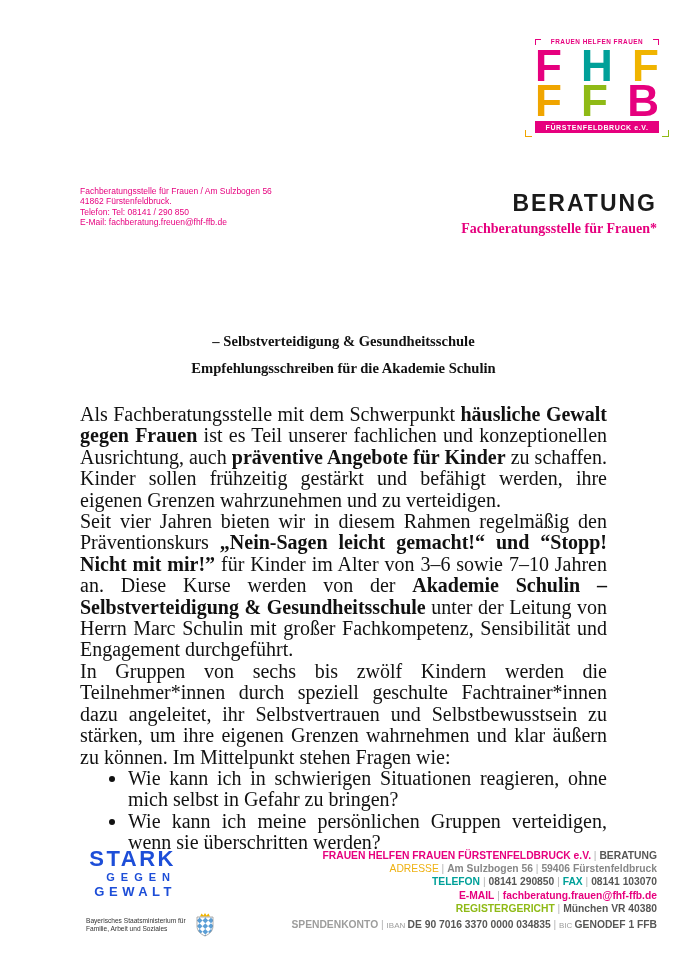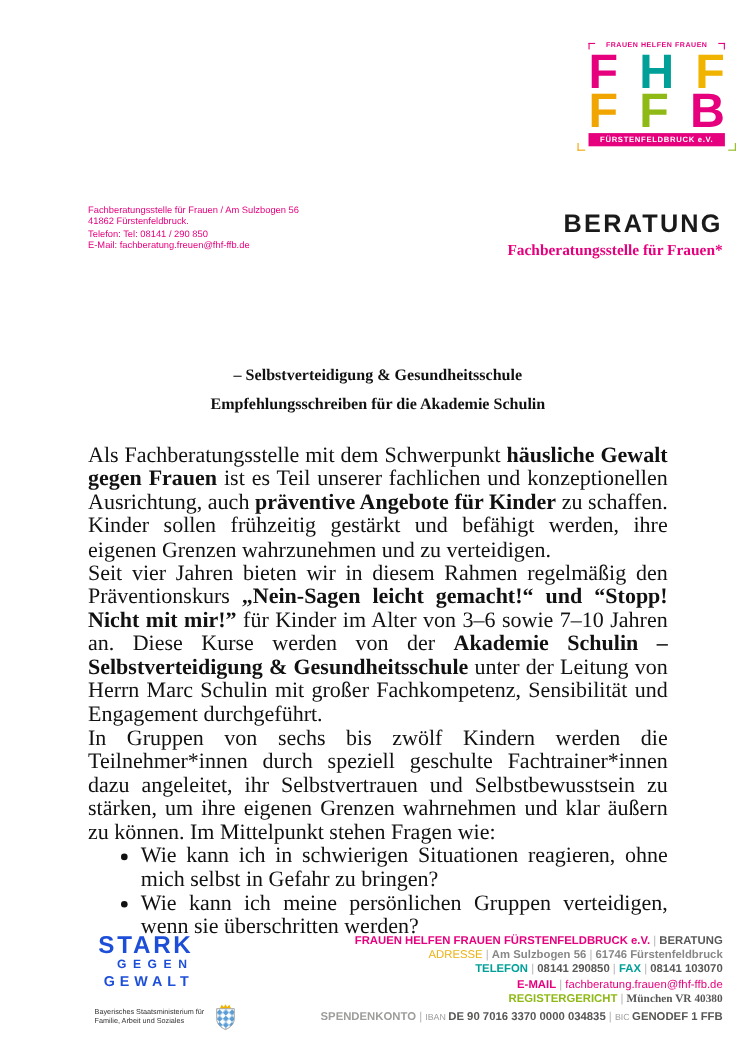--- a/index.html
+++ b/index.html
@@ -139,20 +139,20 @@
       <path d="M6 4.5 L7.5 1.5 L9.5 3.5 L11 1 L12.5 3.5 L14.5 1.5 L16 4.5 Z" fill="#f0b400"></path>
       <g clip-path="url(#sh)">
         <rect x="0" y="0" width="22" height="26" fill="url(#loz)"></rect>
       </g>
       <path d="M3 5 h16 v9 c0 5 -3.5 8 -8 10 c-4.5 -2 -8 -5 -8 -10 z" fill="none" stroke="#8a8a8a" stroke-width="0.7"></path>
     </svg>
   </div>
 
   <div class="contact">
     <span class="f-line"><span style="color: rgb(230, 0, 126); font-weight: 700;">FRAUEN HELFEN FRAUEN FÜRSTENFELDBRUCK e.V.</span><span style="color: rgb(178, 178, 178);"> | </span><span style="color: rgb(87, 87, 86); font-weight: 700;">BERATUNG</span></span>
-    <span class="f-line"><span style="color: rgb(238, 177, 17); font-weight: 400;">ADRESSE</span><span style="color: rgb(178, 178, 178);"> | </span><span style="color: rgb(135, 135, 135); font-weight: 700;">Am Sulzbogen 56</span><span style="color: rgb(178, 178, 178);"> | </span><span style="color: rgb(135, 135, 135); font-weight: 700;">61746 Fürstenfeldbruck</span></span>
+    <span class="f-line"><span style="color: rgb(238, 177, 17); font-weight: 400;">ADRESSE</span><span style="color: rgb(178, 178, 178);"> | </span><span style="color: rgb(135, 135, 135); font-weight: 700;">Am Sulzbogen 56</span><span style="color: rgb(178, 178, 178);"> | </span><span style="color: rgb(135, 135, 135); font-weight: 700;">59406 Fürstenfeldbruck</span></span>
     <span class="f-line"><span style="color: rgb(0, 160, 153); font-weight: 700;">TELEFON</span><span style="color: rgb(178, 178, 178);"> | </span><span style="color: rgb(87, 87, 86); font-weight: 700;">08141 290850</span><span style="color: rgb(178, 178, 178);"> | </span><span style="color: rgb(0, 160, 153); font-weight: 700;">FAX</span><span style="color: rgb(178, 178, 178);"> | </span><span style="color: rgb(87, 87, 86); font-weight: 700;">08141 103070</span></span>
-    <span class="f-line"><span style="color: rgb(230, 0, 126); font-weight: 700;">E-MAIL</span><span style="color: rgb(178, 178, 178);"> | </span><span style="color: rgb(230, 0, 126); font-weight: 400;">fachberatung.frauen@fhf-ffb.de</span></span>
-    <span class="f-line"><span style="color: rgb(143, 186, 22); font-weight: 700; margin-top: 24px;">REGISTERGERICHT</span><span style="color: rgb(178, 178, 178);"> | </span><span style="color: rgb(87, 87, 86); font-weight: 700; font-family: Liberation Serif, serif;">München VR 40380</span></span>
+    <span class="f-line"><span style="color: rgb(230, 0, 126); font-weight: 700;">E-MAIL</span><span style="color: rgb(178, 178, 178);"> | </span><span style="color: rgb(230, 0, 126); font-weight: 700;">fachberatung.frauen@fhf-ffb.de</span></span>
+    <span class="f-line"><span style="color: rgb(143, 186, 22); font-weight: 700; margin-top: 24px;">REGISTERGERICHT</span><span style="color: rgb(178, 178, 178);"> | </span><span style="color: rgb(87, 87, 86); font-weight: 700;">München VR 40380</span></span>
     <span class="f-line last"><span style="color: rgb(157, 157, 156); font-weight: 700;">SPENDENKONTO</span><span style="color: rgb(178, 178, 178);"> | </span><span style="color: rgb(157, 157, 156); font-size: 8px;">IBAN </span><span style="color: rgb(87, 87, 86); font-weight: 700;">DE 90 7016 3370 0000 034835</span><span style="color: rgb(178, 178, 178);"> | </span><span style="color: rgb(157, 157, 156); font-size: 8px;">BIC </span><span style="color: rgb(87, 87, 86); font-weight: 700;">GENODEF 1 FFB</span></span>
   </div>
 
 </div>
 
 </body></html>

